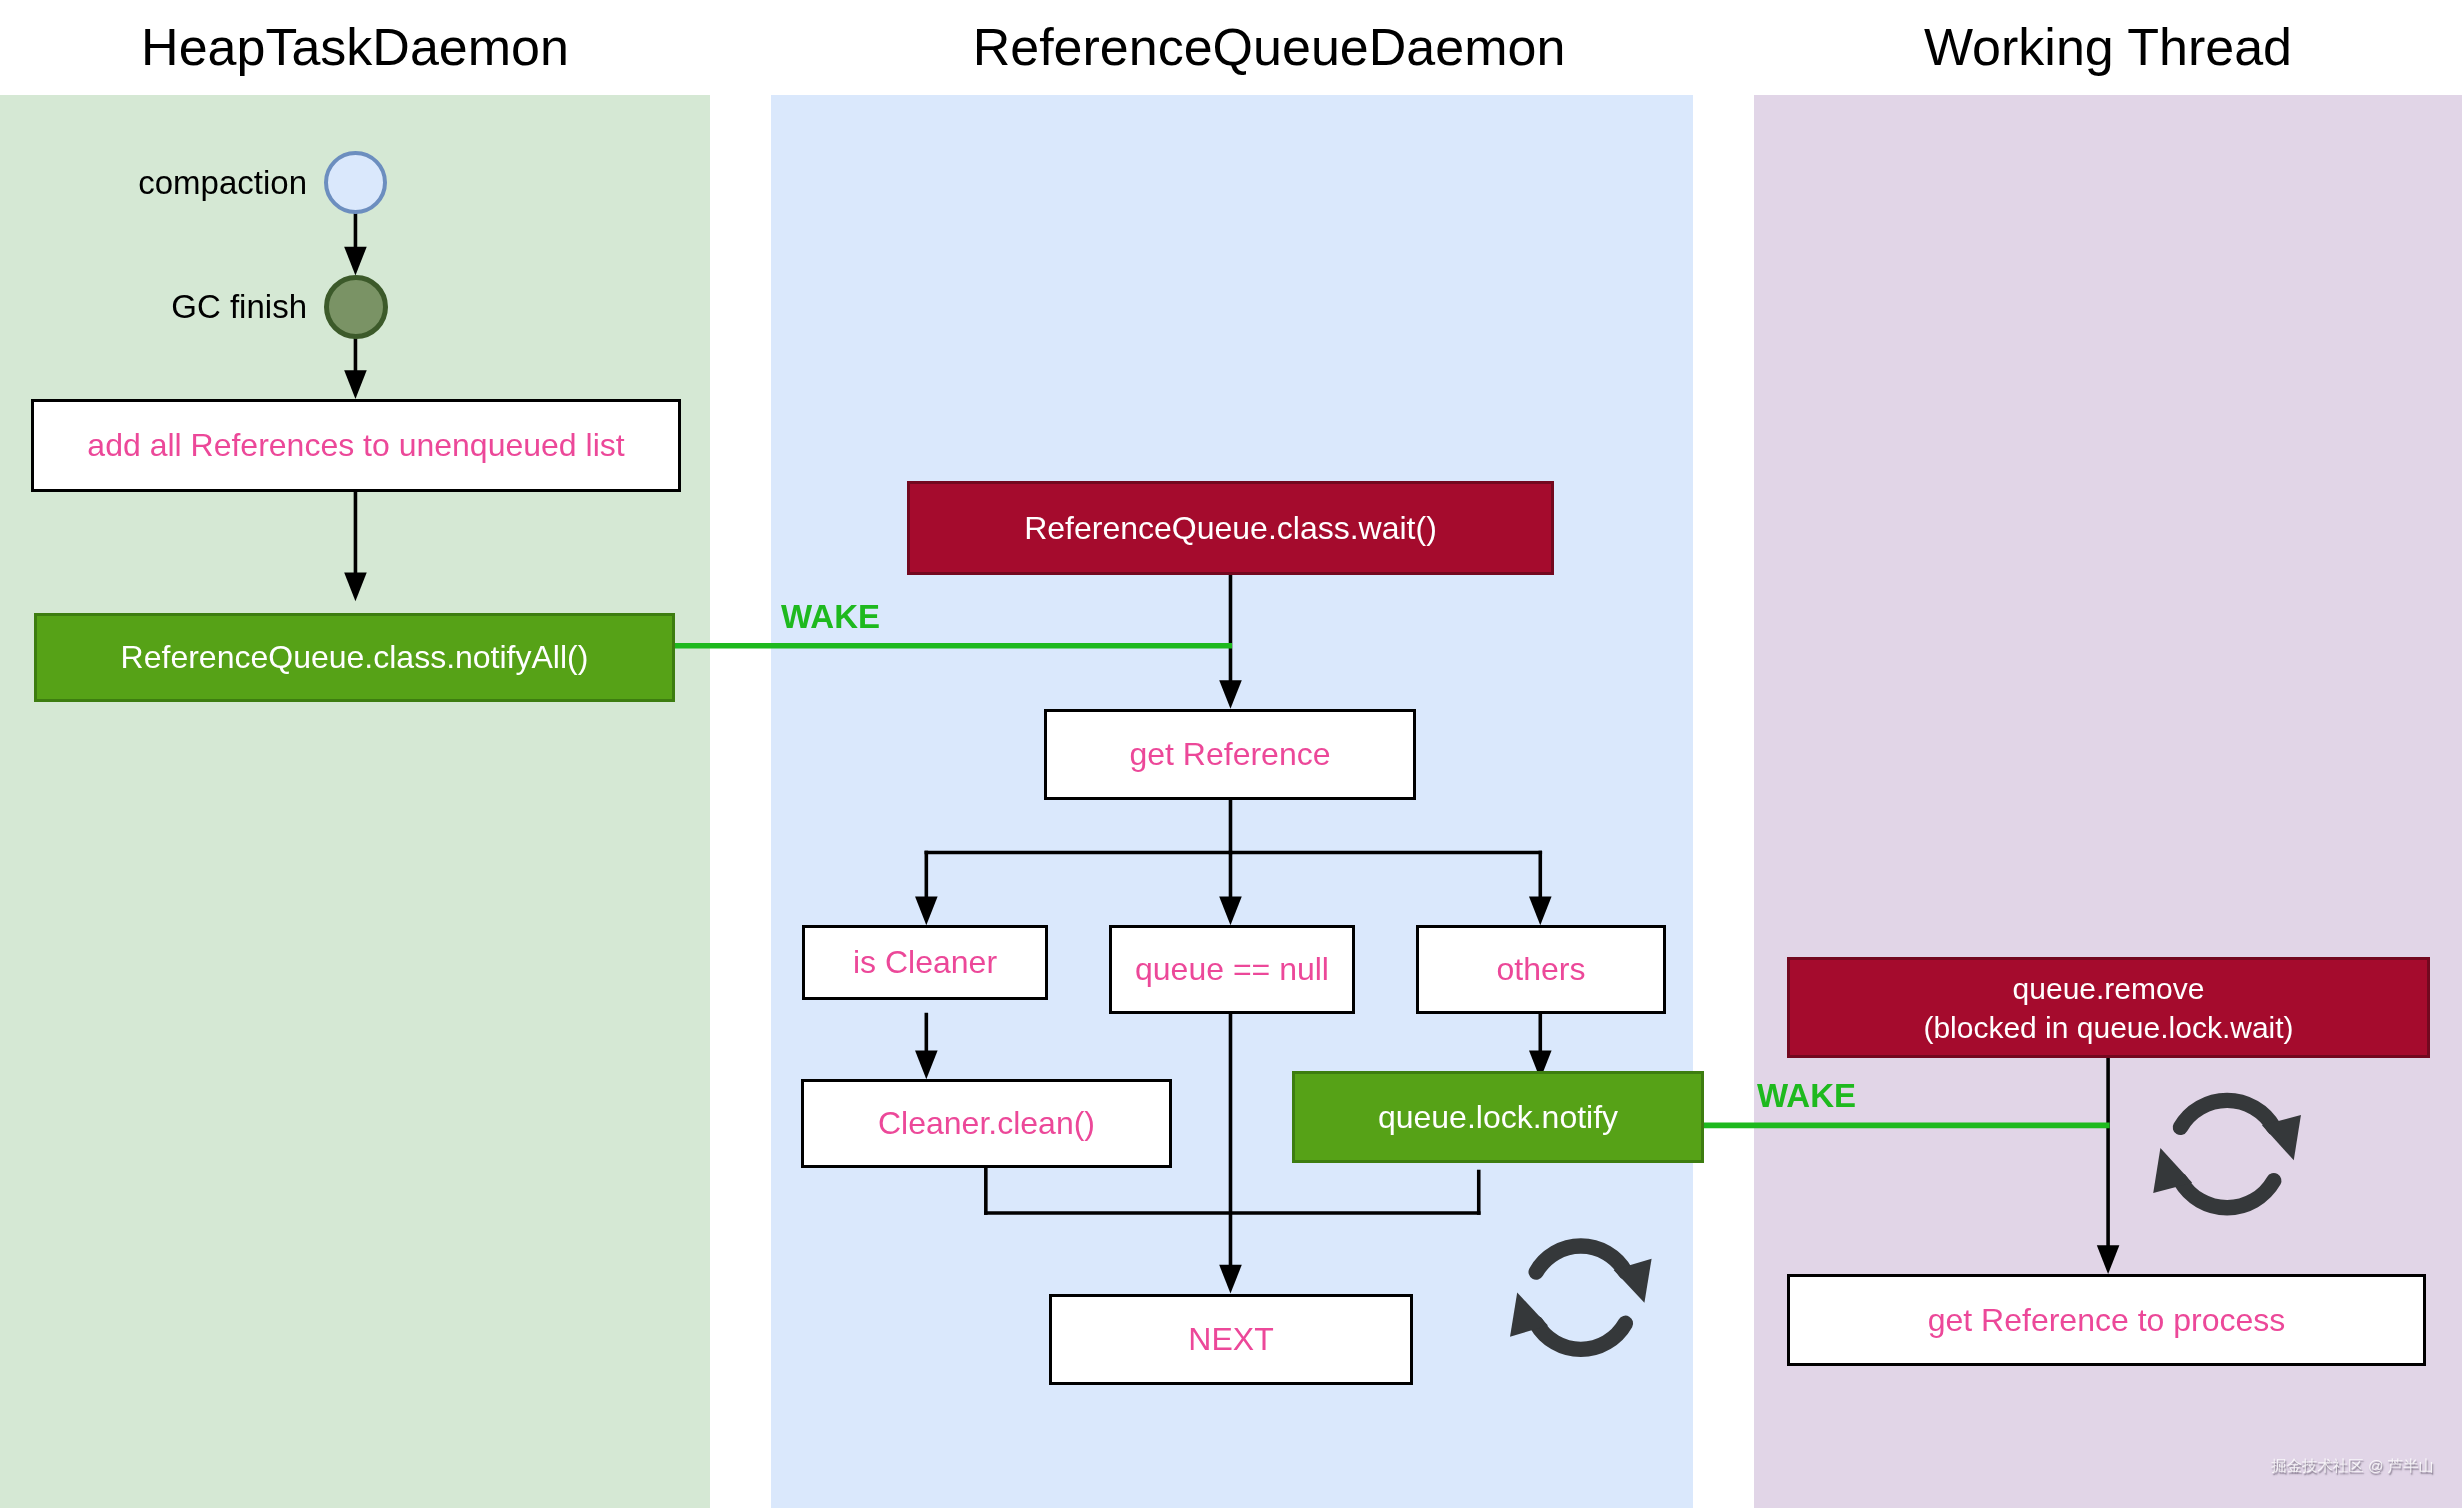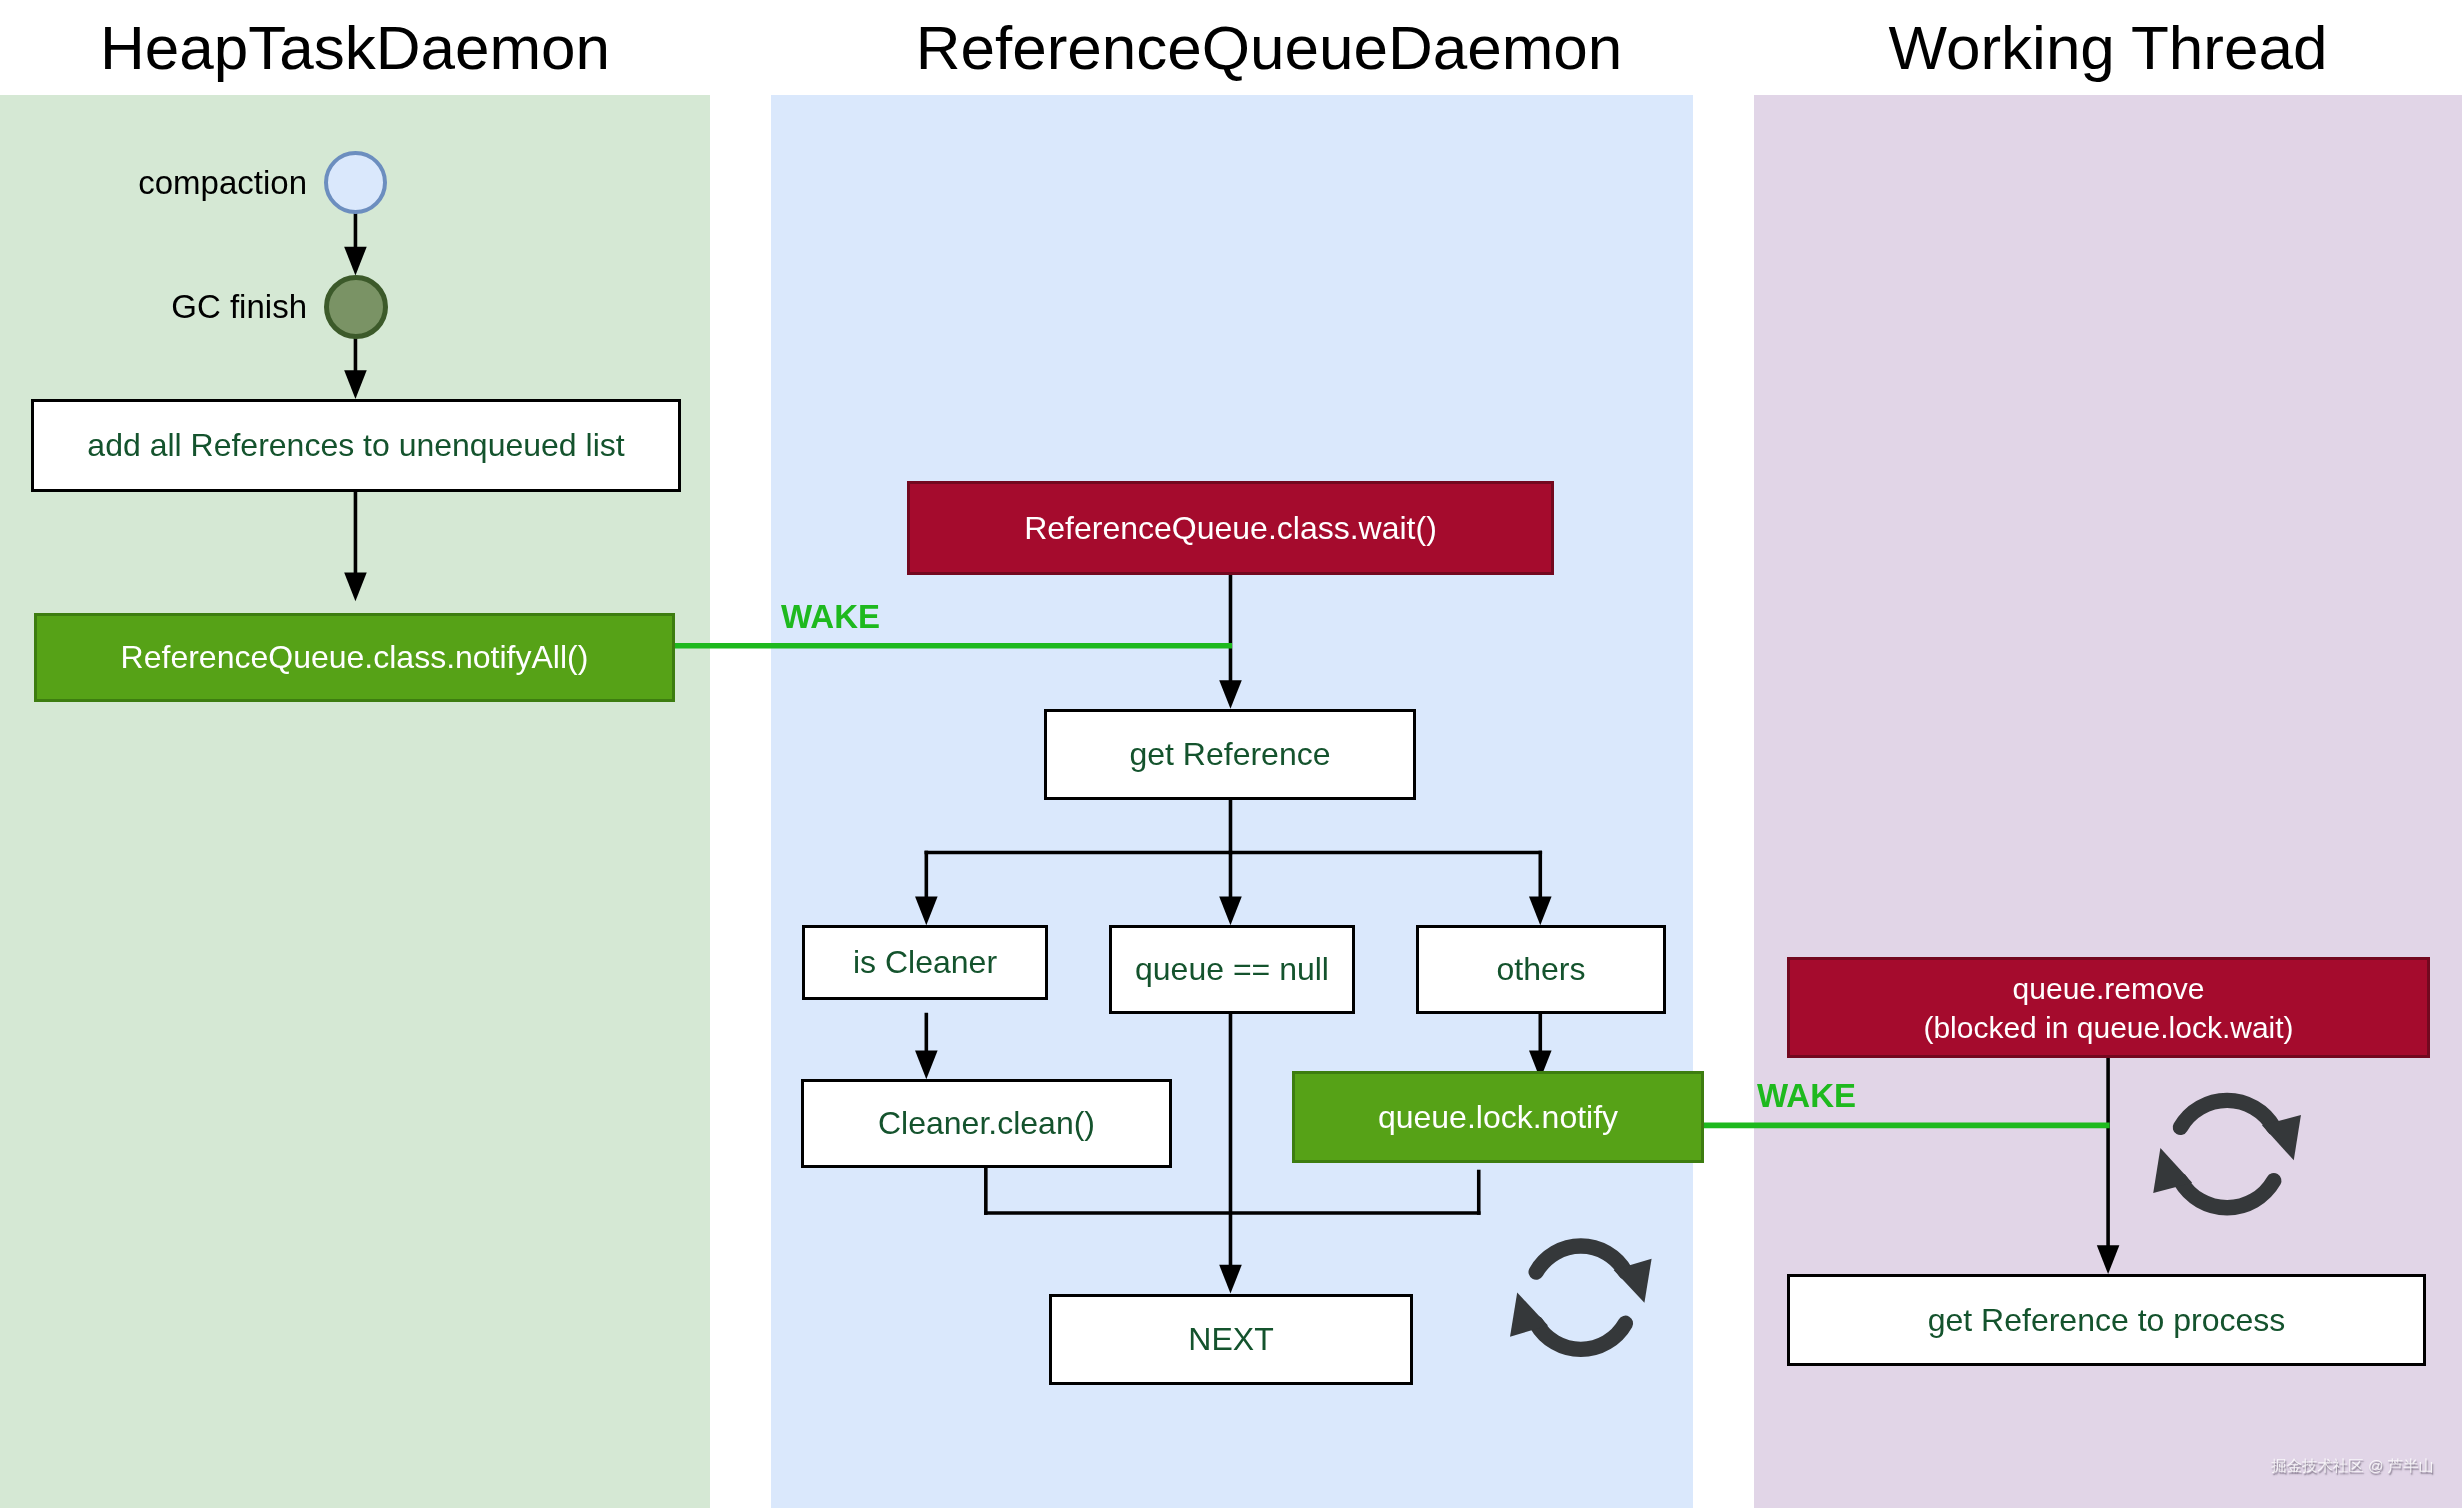--- a/index.html
+++ b/index.html
@@ -6,31 +6,31 @@
   #canvas{
     position:relative;width:2462px;height:1508px;background:#ffffff;
     font-family:"Liberation Sans",sans-serif;overflow:hidden;
   }
   .lane{position:absolute;top:95px;height:1413px;z-index:0;}
   .lane-heap{left:0;width:710px;background:#d5e8d4;}
   .lane-refqueue{left:771px;width:922px;background:#dae8fc;}
   .lane-working{left:1754px;width:708px;background:#e1d5e7;}
   .lane-title{
     position:absolute;top:0;height:95px;line-height:95px;
-    text-align:center;font-size:62px;color:#000;z-index:2;white-space:nowrap;
+    text-align:center;font-size:52px;color:#000;z-index:2;white-space:nowrap;
   }
   .t-heap{left:0;width:710px;}
   .t-refqueue{left:808px;width:922px;}
   .t-working{left:1754px;width:708px;}
   #connectors{position:absolute;left:0;top:0;z-index:1;}
   .node{
     position:absolute;display:flex;align-items:center;justify-content:center;
     box-sizing:border-box;text-align:center;z-index:2;font-size:32px;white-space:nowrap;
   }
-  .node-white{background:#ffffff;border:3.6px solid #000000;color:#14532d;}
+  .node-white{background:#ffffff;border:3.6px solid #000000;color:#ec4899;}
   .node-red{background:#a50b2d;border:3.1px solid #73081f;color:#ffffff;}
   .node-green{background:#56a217;border:3.1px solid #3d7d10;color:#ffffff;margin-top:12px;}
   .state-circle{position:absolute;box-sizing:border-box;border-radius:50%;z-index:2;}
   .circle-start{left:324px;top:151px;width:63px;height:63px;background:#dae8fc;border:4.6px solid #6c8ebf;}
   .circle-gc{left:324px;top:275px;width:64px;height:64px;background:#7a9365;border:5.1px solid #3c5a2a;}
   .side-label{
     position:absolute;width:256px;height:36px;line-height:36px;left:51px;
     text-align:right;font-size:33px;color:#000;z-index:2;
   }
   .wake-label{

